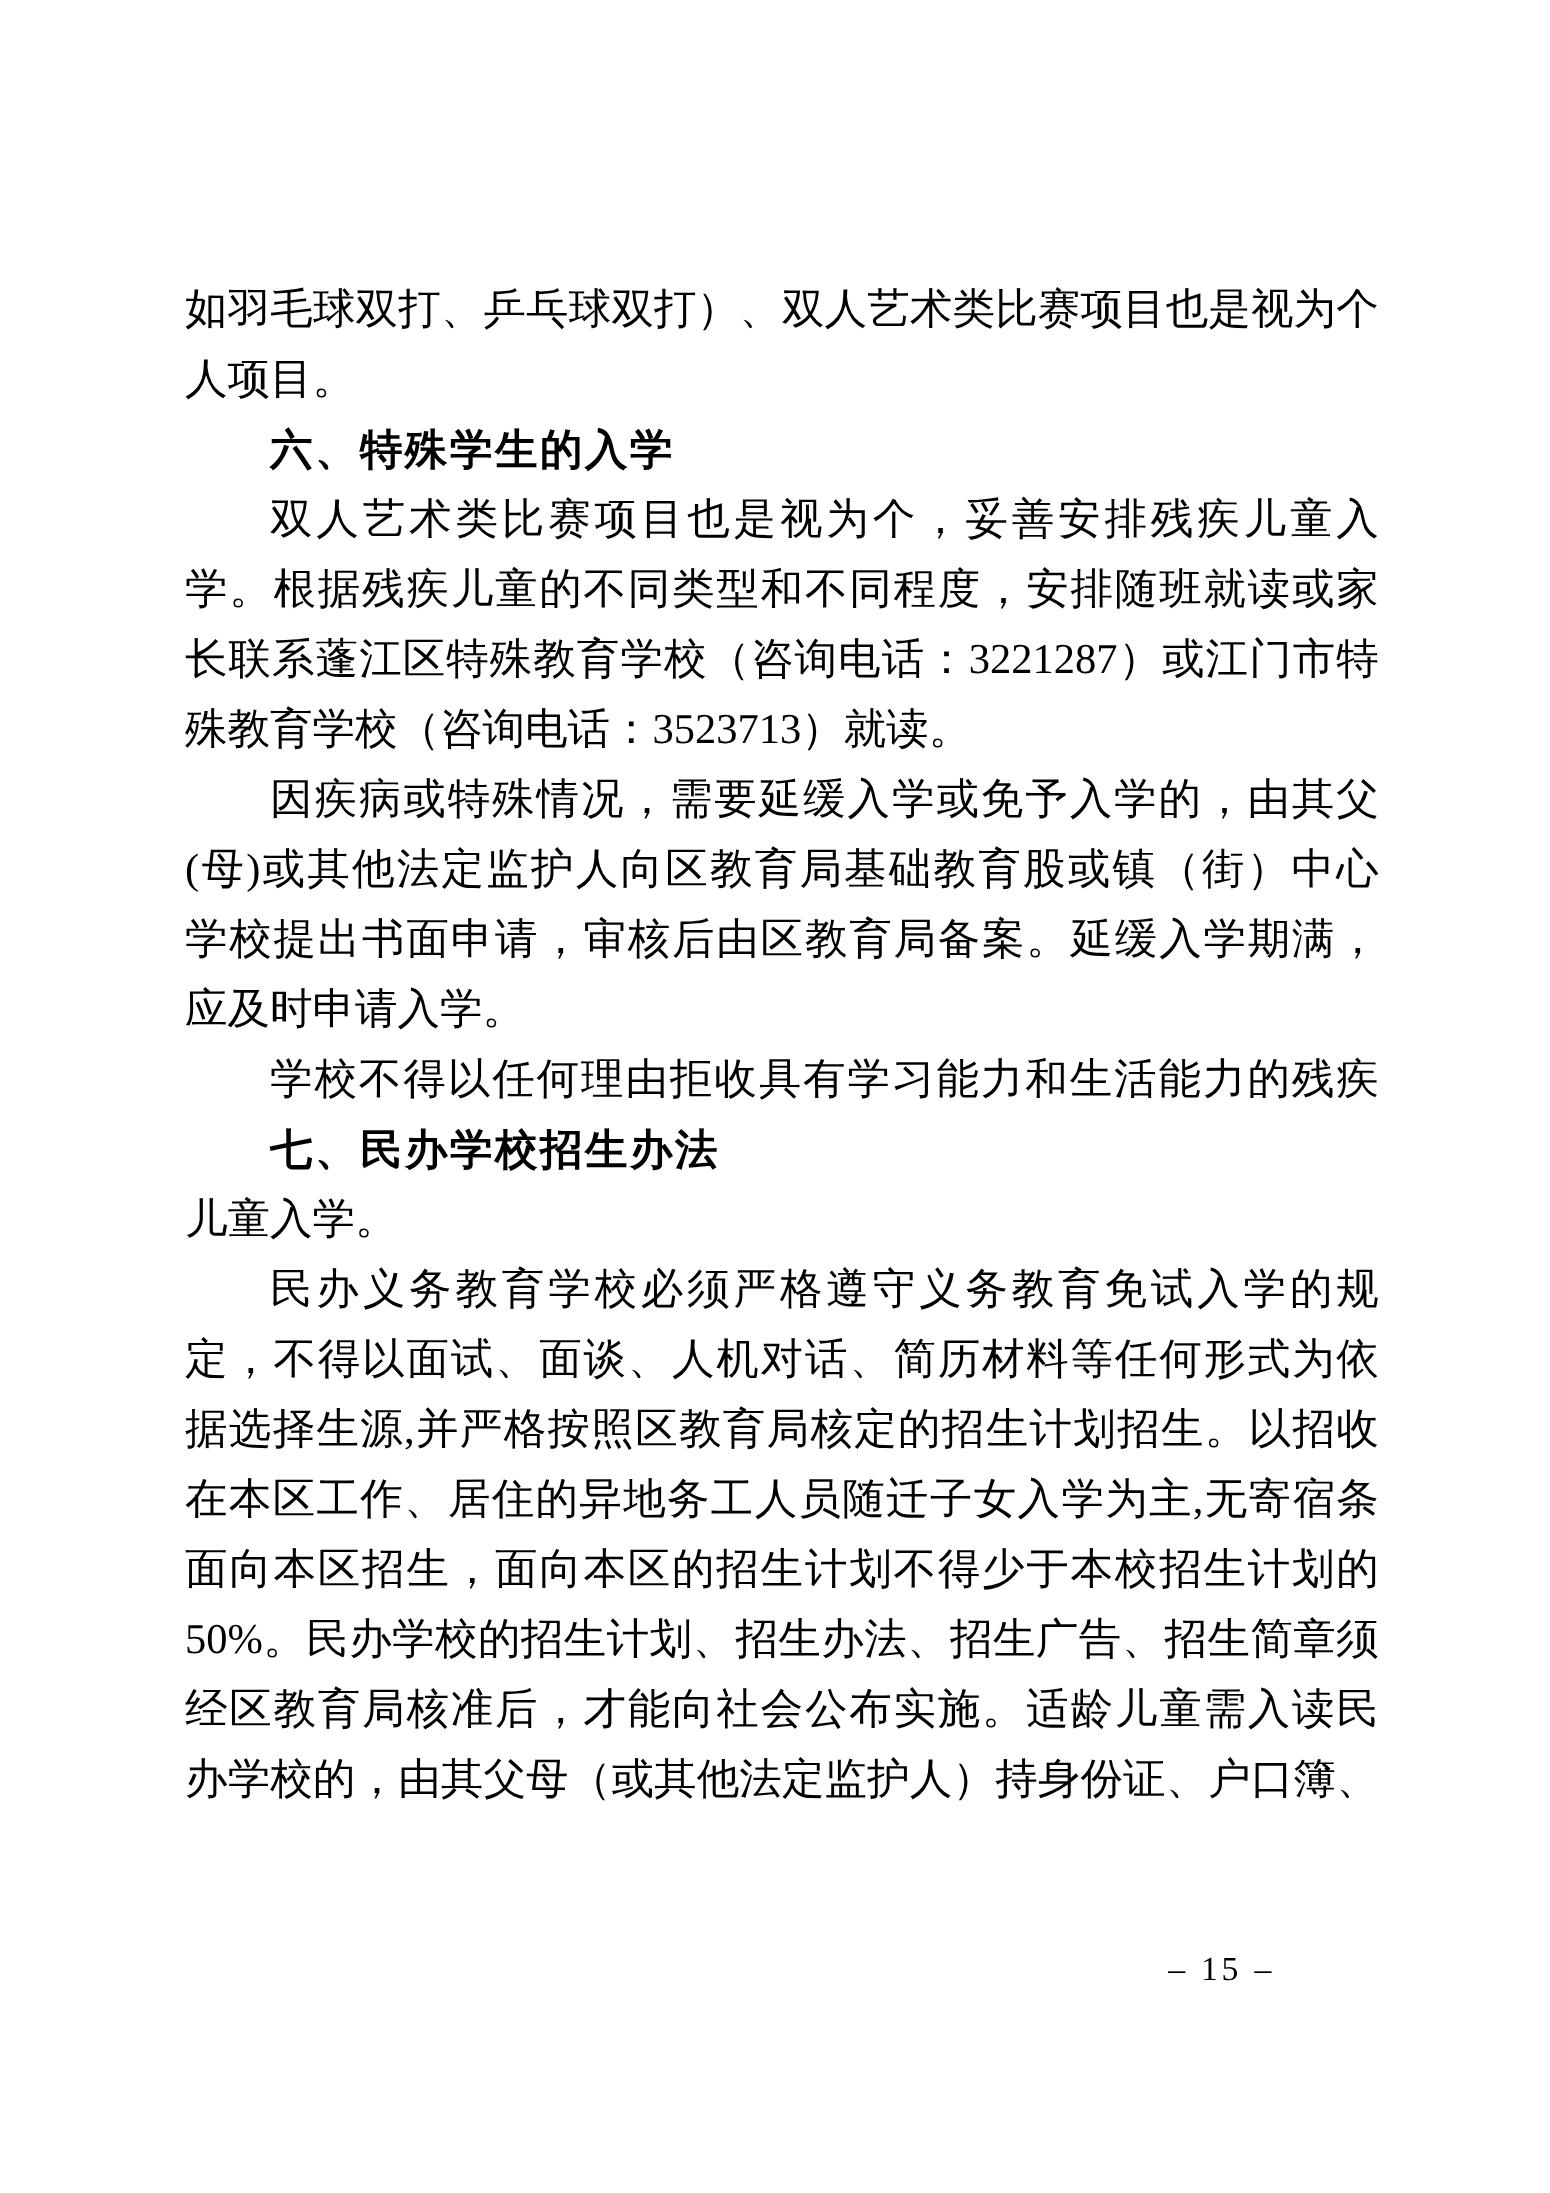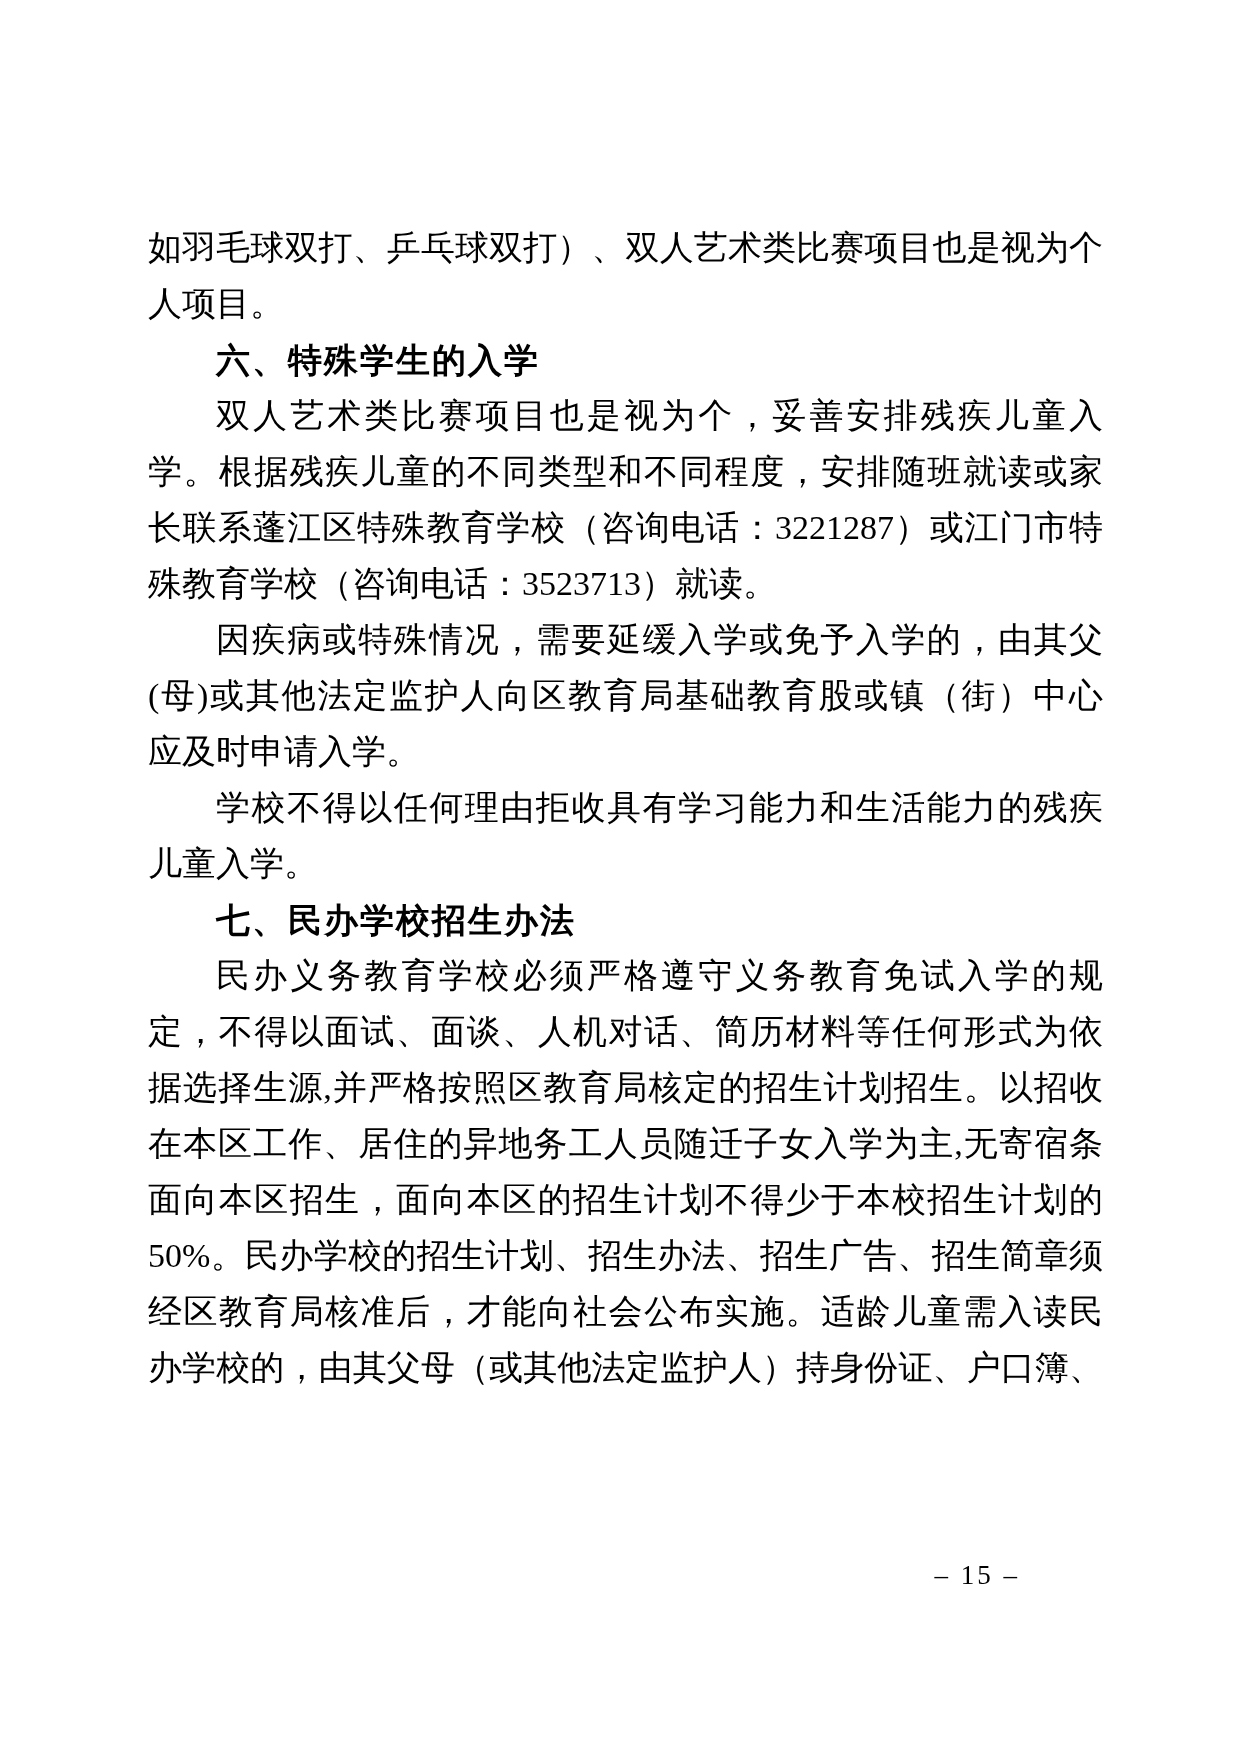--- a/index.html
+++ b/index.html
@@ -67,24 +67,25 @@
   <div class="content">
     <div class="bline">如羽毛球双打、乒乓球双打）、双人艺术类比赛项目也是视为个</div>
     <div class="bline endline">人项目。</div>
     <div class="bline heading">六、特殊学生的入学</div>
     <div class="bline indent">双人艺术类比赛项目也是视为个，妥善安排残疾儿童入</div>
     <div class="bline">学。根据残疾儿童的不同类型和不同程度，安排随班就读或家</div>
     <div class="bline">长联系蓬江区特殊教育学校（咨询电话：3221287）或江门市特</div>
     <div class="bline endline">殊教育学校（咨询电话：3523713）就读。</div>
     <div class="bline indent">因疾病或特殊情况，需要延缓入学或免予入学的，由其父</div>
     <div class="bline">(母)或其他法定监护人向区教育局基础教育股或镇（街）中心</div>
+    <div class="bline">学校提出书面申请，审核后由区教育局备案。延缓入学期满，</div>
     <div class="bline endline">应及时申请入学。</div>
     <div class="bline indent">学校不得以任何理由拒收具有学习能力和生活能力的残疾</div>
+    <div class="bline heading">七、民办学校招生办法</div>
     <div class="bline endline">儿童入学。</div>
-    <div class="bline heading">七、民办学校招生办法</div>
     <div class="bline indent">民办义务教育学校必须严格遵守义务教育免试入学的规</div>
     <div class="bline">定，不得以面试、面谈、人机对话、简历材料等任何形式为依</div>
     <div class="bline">据选择生源,并严格按照区教育局核定的招生计划招生。以招收</div>
     <div class="bline">在本区工作、居住的异地务工人员随迁子女入学为主,无寄宿条</div>
     <div class="bline">面向本区招生，面向本区的招生计划不得少于本校招生计划的</div>
     <div class="bline">50%。民办学校的招生计划、招生办法、招生广告、招生简章须</div>
     <div class="bline">经区教育局核准后，才能向社会公布实施。适龄儿童需入读民</div>
     <div class="bline">办学校的，由其父母（或其他法定监护人）持身份证、户口簿、</div>
   </div>
   <div class="pageno">– 15 –</div>

